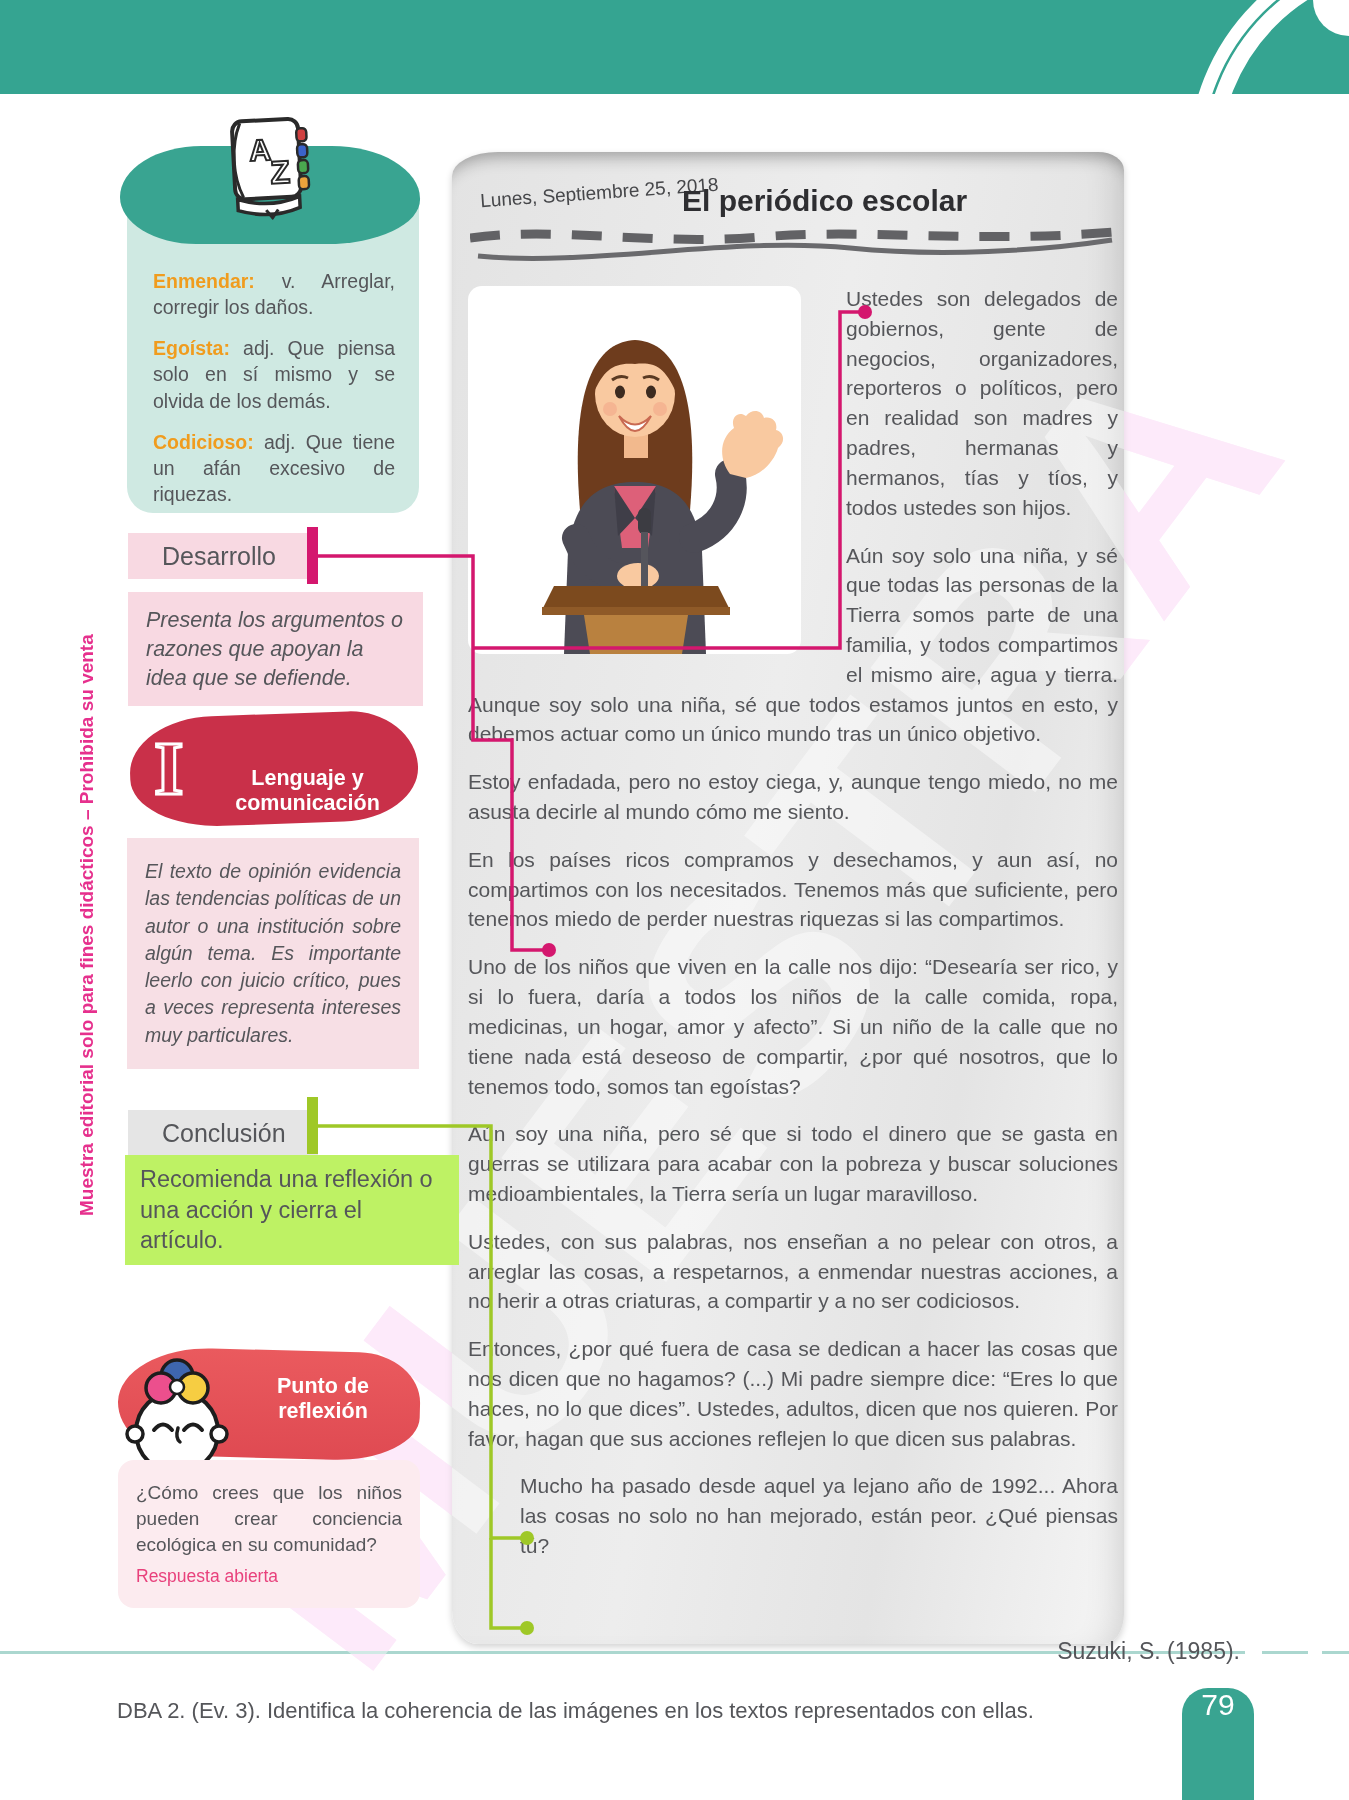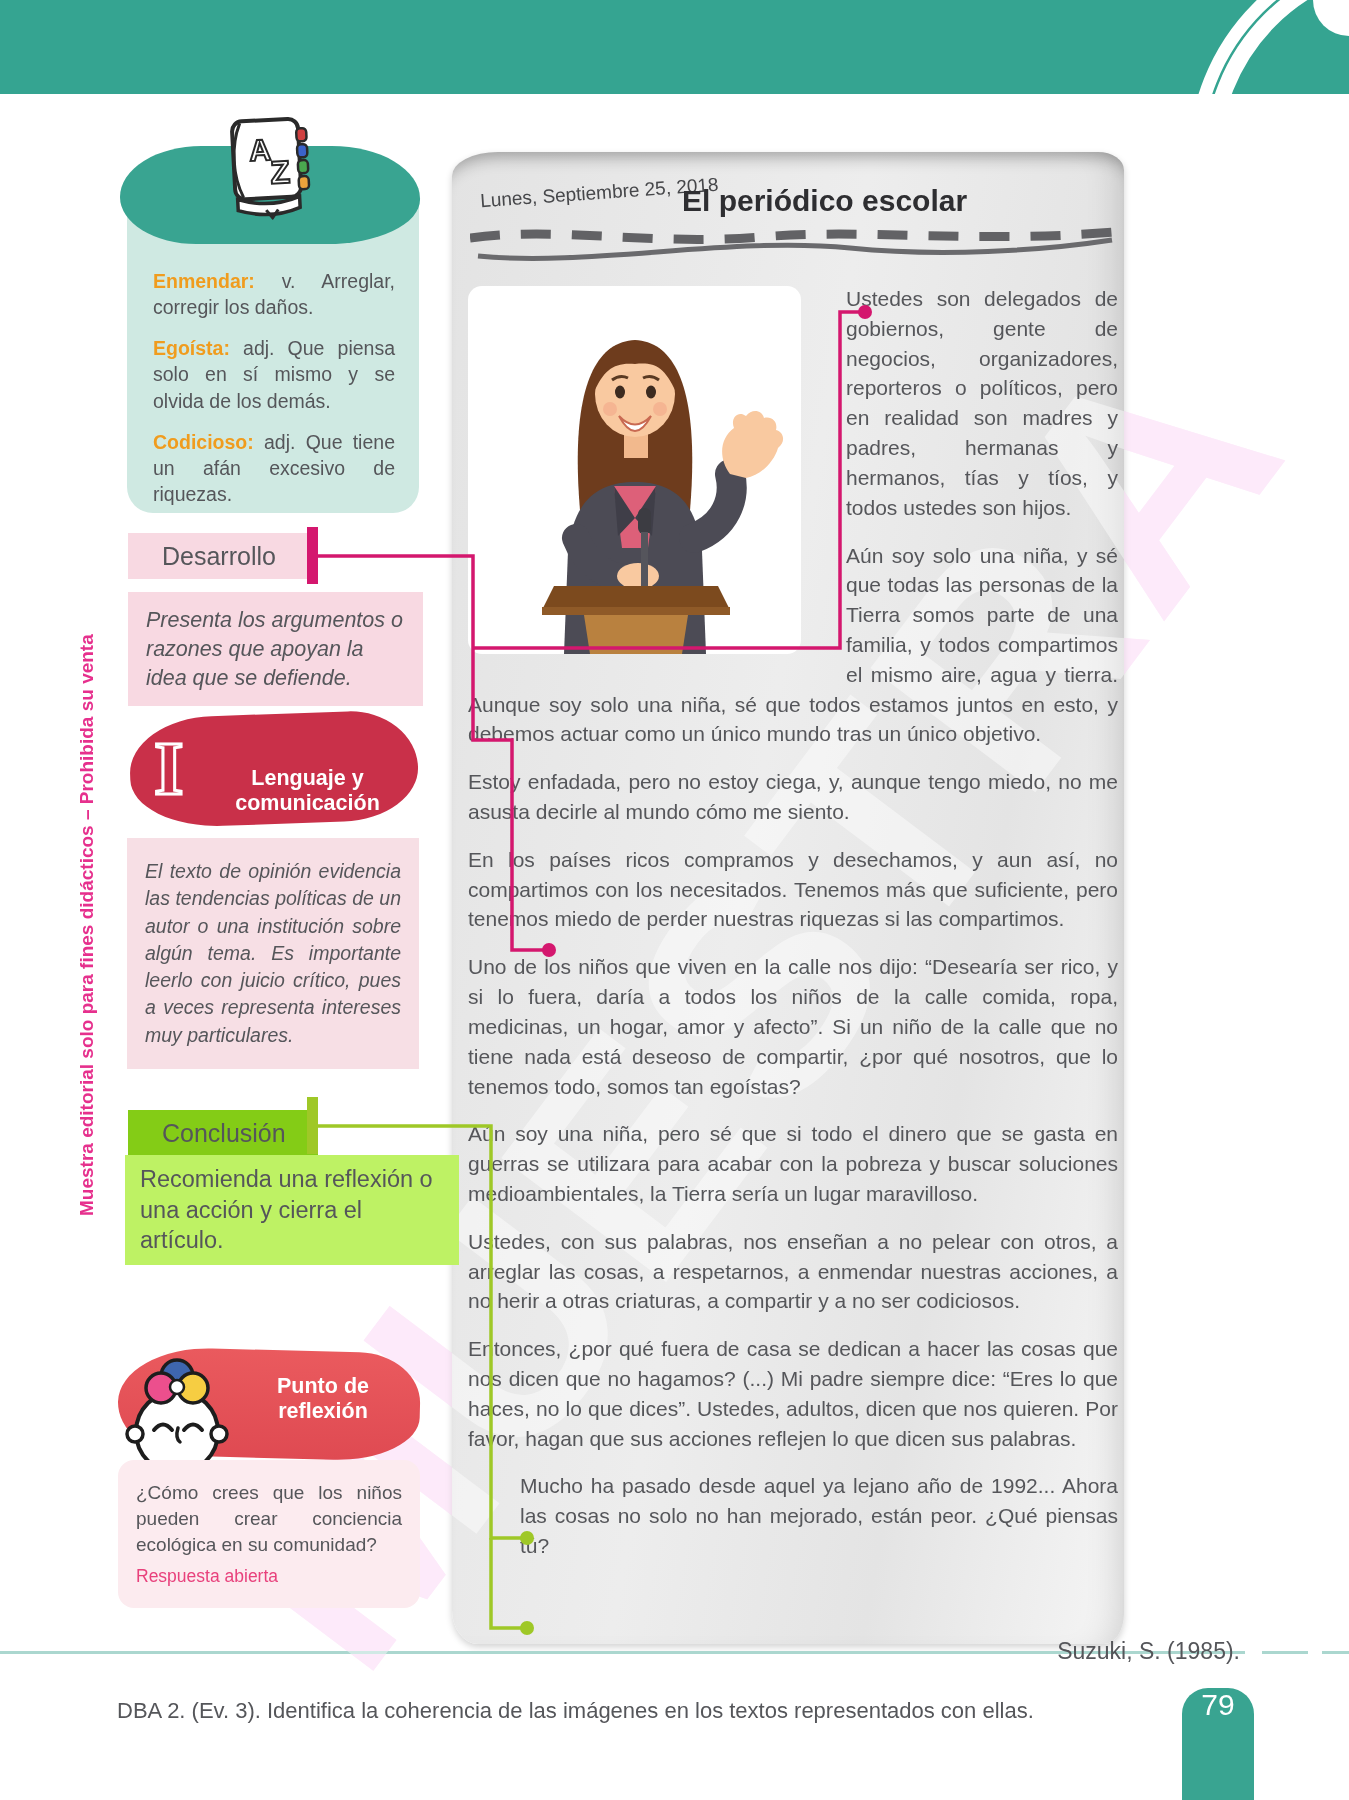--- a/index.html
+++ b/index.html
@@ -28,21 +28,21 @@
   .vocab-entries{position:absolute;left:153px;top:268px;width:242px;font-size:19.5px;line-height:1.34;
       text-align:justify;z-index:4;color:#55565a;}
   .vocab-entries p{margin:0 0 15px 0;}
   .term{color:#f09c1e;font-weight:bold;}
   
   .sec-header{position:absolute;height:46px;display:flex;align-items:center;padding-left:34px;
       font-size:25px;color:#55565a;z-index:4;width:156px;}
   .sec-bar{position:absolute;width:11px;z-index:4;}
   #desarrollo-header{left:128px;top:533px;background:#f8d9e2;}
   #desarrollo-bar{left:307px;top:527px;height:57px;background:#d4176e;}
-  #conclusion-header{left:128px;top:1110px;background:#84cc16;}
+  #conclusion-header{left:128px;top:1110px;background:#e5e5e5;}
   #conclusion-bar{left:307px;top:1097px;height:57px;background:#9fc827;}
   
   .desc-box{position:absolute;z-index:4;color:#55565a;}
   #desarrollo-desc{left:128px;top:592px;width:259px;padding:14px 18px;background:#f8d9e2;
       font-size:21.5px;line-height:1.34;text-align:left;font-style:italic;}
   #lenguaje-desc{left:127px;top:838px;width:256px;padding:20px 18px;background:#f7dfe5;
       font-size:19.5px;line-height:1.4;text-align:justify;font-style:italic;}
   #conclusion-desc{left:125px;top:1155px;width:304px;padding:9px 15px;background:#bef264;
       font-size:23.5px;line-height:1.3;}
   #punto-desc{left:118px;top:1460px;width:266px;padding:20px 18px;background:#fcebef;

